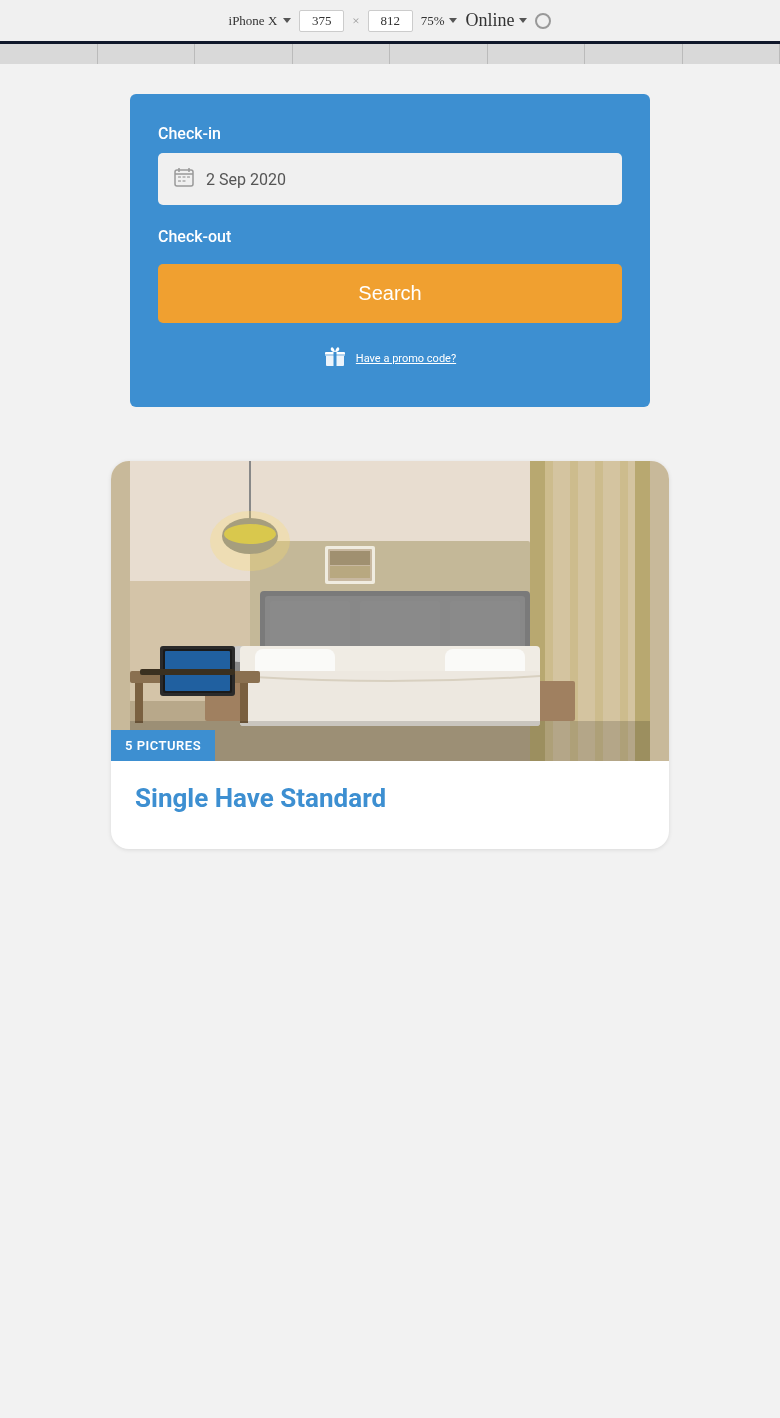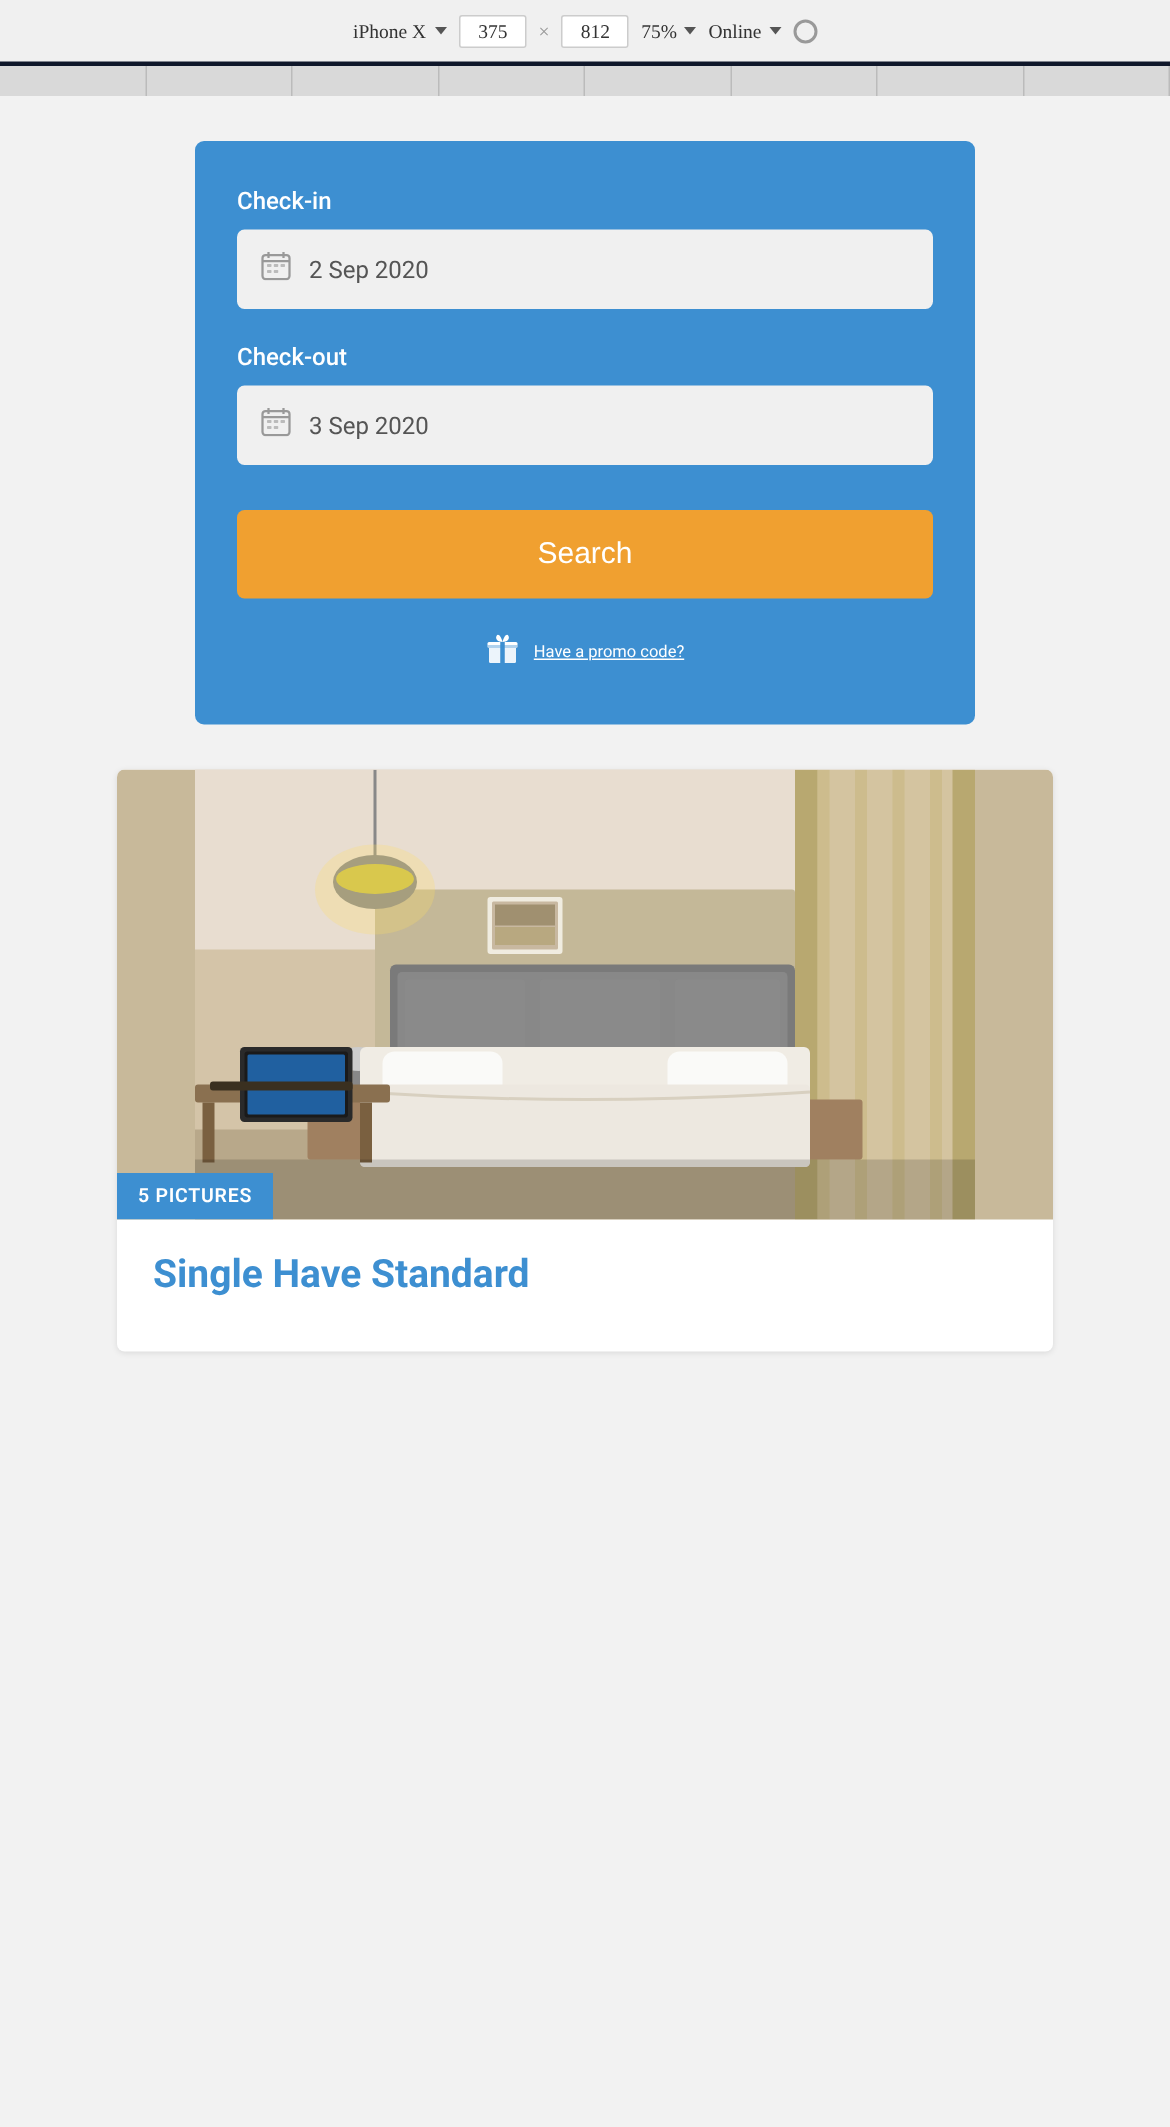--- a/index.html
+++ b/index.html
@@ -54,21 +54,21 @@
 
     .toolbar-zoom {
       font-size: 13px;
       color: #333;
       display: flex;
       align-items: center;
       gap: 3px;
     }
 
     .toolbar-online {
-      font-size: 13px;
+      font-size: 18px;
       color: #333;
       display: flex;
       align-items: center;
       gap: 3px;
     }
 
     .toolbar-icon {
       width: 16px;
       height: 16px;
       border: 2px solid #999;
@@ -167,24 +167,25 @@
     .promo-link {
       color: white;
       font-size: 11px;
       text-decoration: underline;
       cursor: pointer;
     }
 
     
     .room-card {
       background: white;
-      border-radius: 5px;
-      width: 624px;
+      border-radius: 18px;
+      width: 558px;
       overflow: hidden;
       box-shadow: 0 1px 4px rgba(0,0,0,0.1);
+      margin-top: 24px;
     }
 
     .room-image-container {
       position: relative;
       width: 100%;
       height: 300px;
       background: #c8b99a;
       overflow: hidden;
     }
 
@@ -286,36 +287,20 @@
           <rect x="13" y="9" width="3" height="2" rx="0.5" fill="#bbb"></rect>
           <rect x="4" y="13" width="3" height="2" rx="0.5" fill="#bbb"></rect>
           <rect x="8.5" y="13" width="3" height="2" rx="0.5" fill="#bbb"></rect>
         </svg>
       </span>
       <span class="date-value">2 Sep 2020</span>
     </div>
 
     
     <div class="field-label">Check-out</div>
-    <div class="date-input-wrapper">
-      <span class="calendar-icon">
-        <svg width="20" height="20" viewBox="0 0 20 20" fill="none">
-          <rect x="1" y="3" width="18" height="16" rx="2" stroke="#999" stroke-width="1.5" fill="none"></rect>
-          <line x1="1" y1="7" x2="19" y2="7" stroke="#999" stroke-width="1.5"></line>
-          <line x1="5" y1="1" x2="5" y2="5" stroke="#999" stroke-width="1.5"></line>
-          <line x1="15" y1="1" x2="15" y2="5" stroke="#999" stroke-width="1.5"></line>
-          <rect x="4" y="9" width="3" height="2" rx="0.5" fill="#bbb"></rect>
-          <rect x="8.5" y="9" width="3" height="2" rx="0.5" fill="#bbb"></rect>
-          <rect x="13" y="9" width="3" height="2" rx="0.5" fill="#bbb"></rect>
-          <rect x="4" y="13" width="3" height="2" rx="0.5" fill="#bbb"></rect>
-          <rect x="8.5" y="13" width="3" height="2" rx="0.5" fill="#bbb"></rect>
-        </svg>
-      </span>
-      <span class="date-value">3 Sep 2020</span>
-    </div>
 
     
     <button class="search-button">Search</button>
 
     
     <div class="promo-row">
       <span class="gift-icon">
         <svg width="22" height="22" viewBox="0 0 22 22" fill="white">
           <rect x="2" y="9" width="18" height="12" rx="1" fill="white" opacity="0.9"></rect>
           <rect x="1" y="7" width="20" height="4" rx="1" fill="white"></rect>

